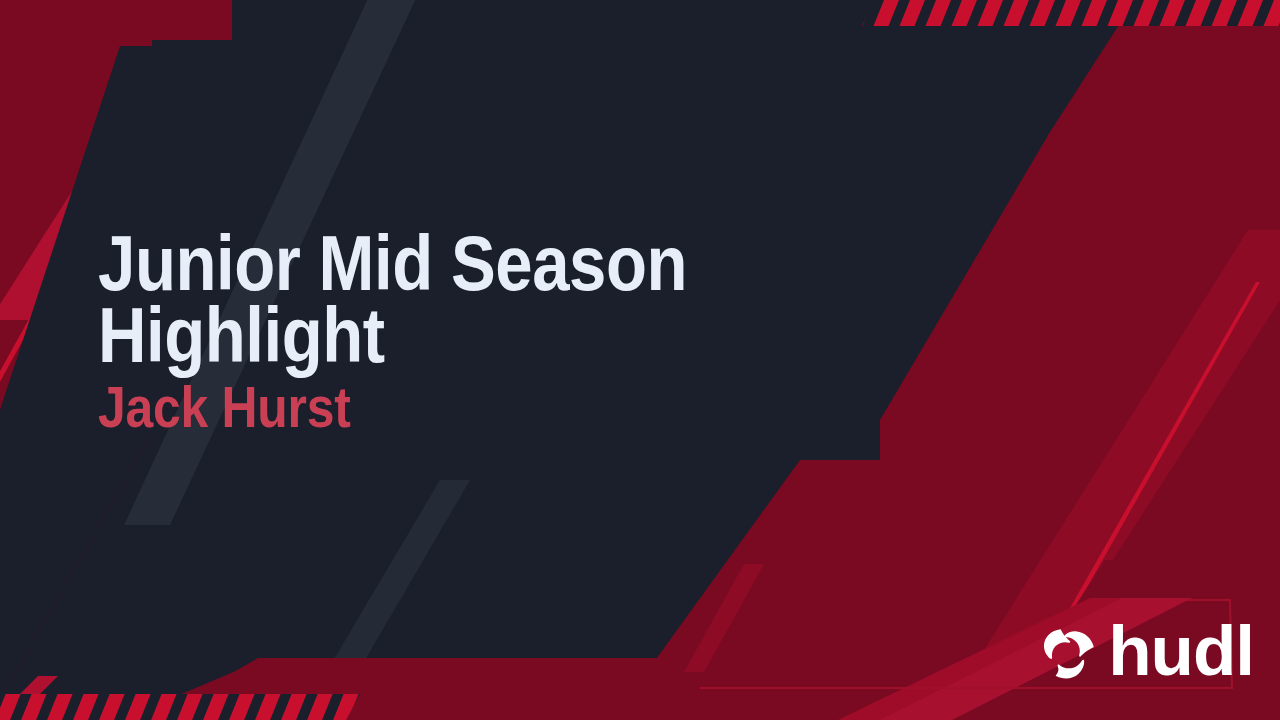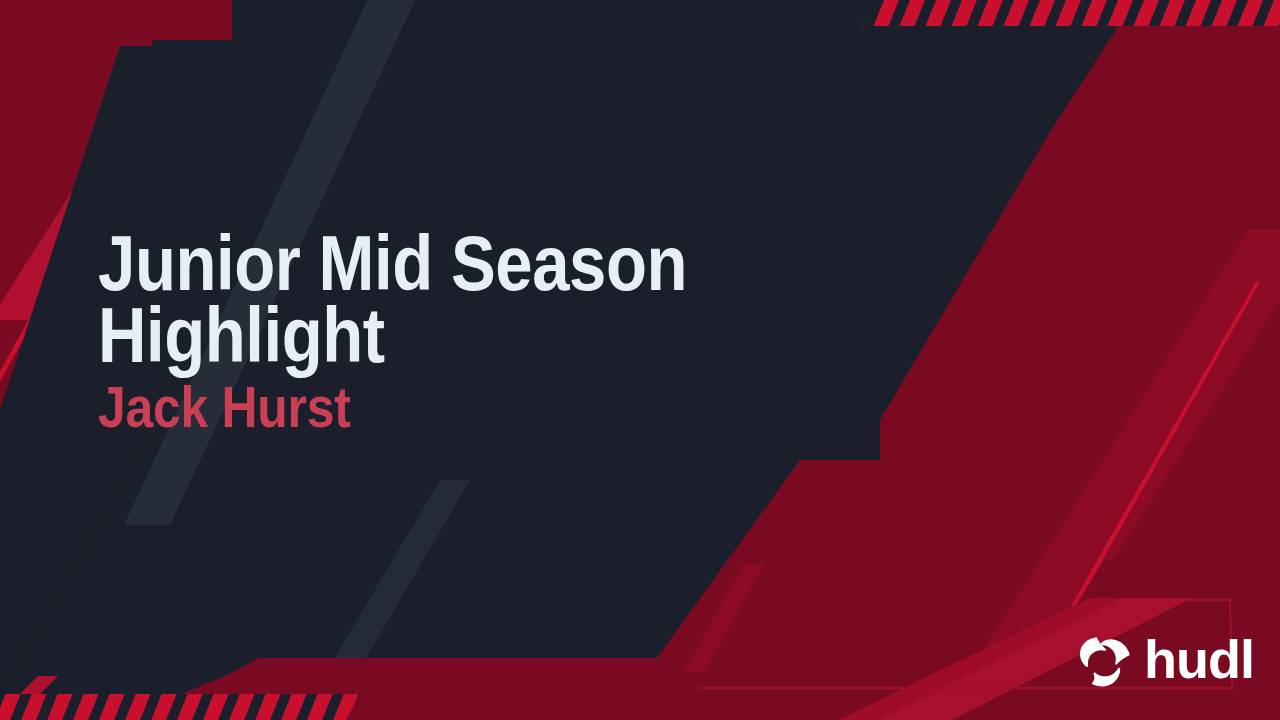--- a/index.html
+++ b/index.html
@@ -67,21 +67,21 @@
     z-index: 6;
   }
   .brand-mark {
     width: 56px;
     height: 52px;
     display: block;
   }
   .brand-word {
     font-family: "Liberation Sans", sans-serif;
     font-weight: 700;
-    font-size: 54px;
+    font-size: 71px;
     line-height: 1;
     color: #FFFFFF;
     letter-spacing: -1px;
     transform: translateY(-2px);
   }
 </style>
 </head>
 <body>
 
 <div class="stage">

